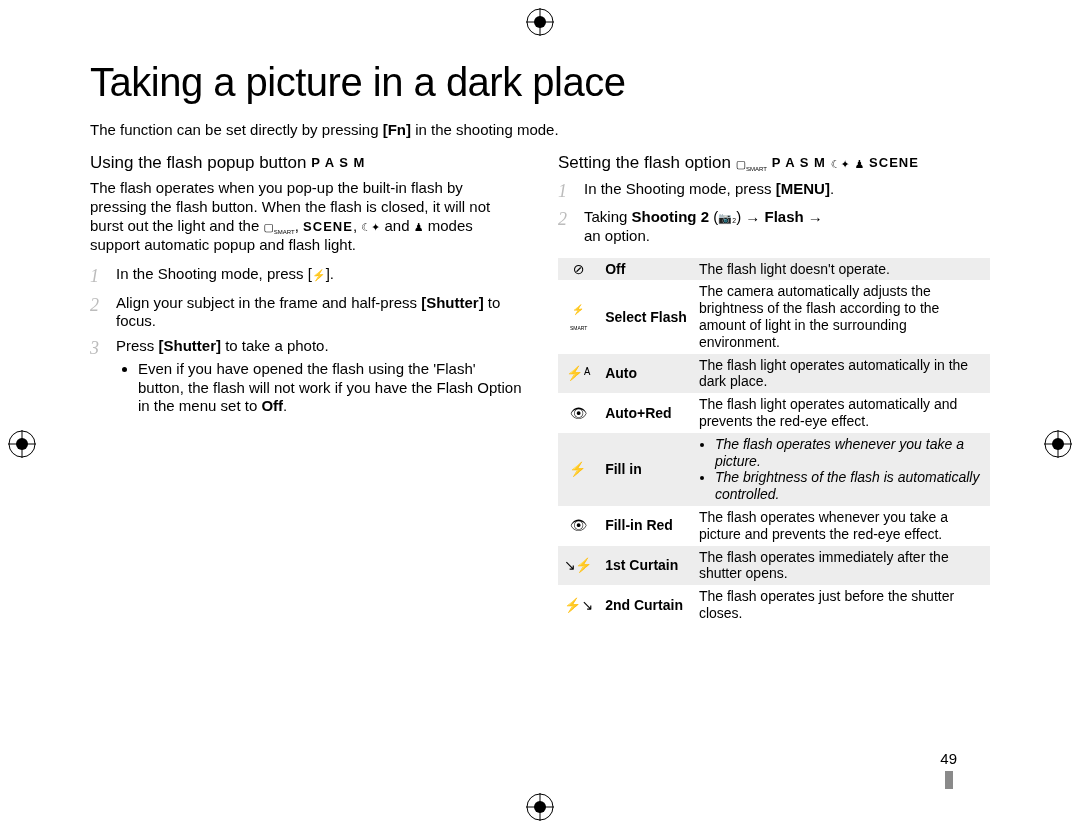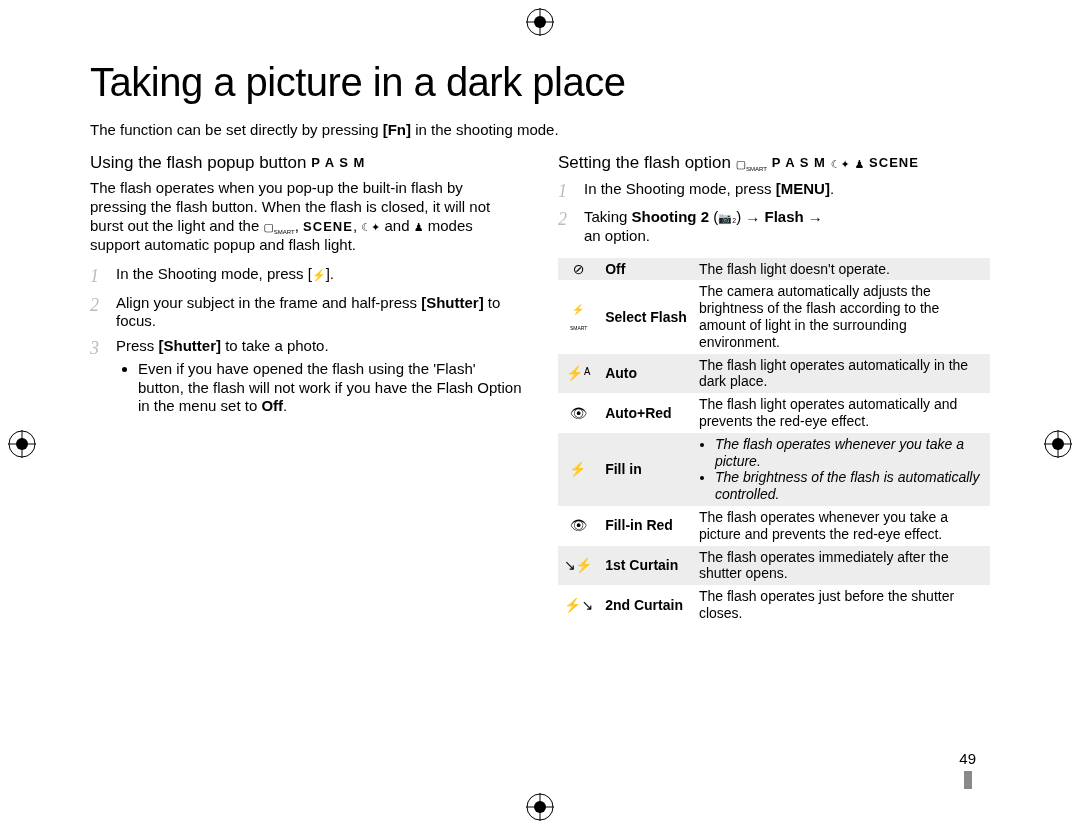--- a/index.html
+++ b/index.html
@@ -81,21 +81,21 @@
     vertical-align: middle;
     line-height: 1.2;
   }
   table.options tr.shade td { background: #ededed; }
   table.options td.icon { width: 26px; text-align: center; }
   table.options td.name { width: 76px; font-weight: bold; white-space: nowrap; }
   table.options td.desc ul { list-style: disc; padding-left: 16px; margin: 0; font-style: italic; }
 
   .page-num {
     position: absolute;
-    right: 14px;
+    right: 33px;
     bottom: 0;
     font-size: 15px;
     text-align: right;
   }
   .pn-block {
     width: 8px;
     height: 18px;
     background: #8a8a8a;
     margin: 2px auto 0 auto;
   }

